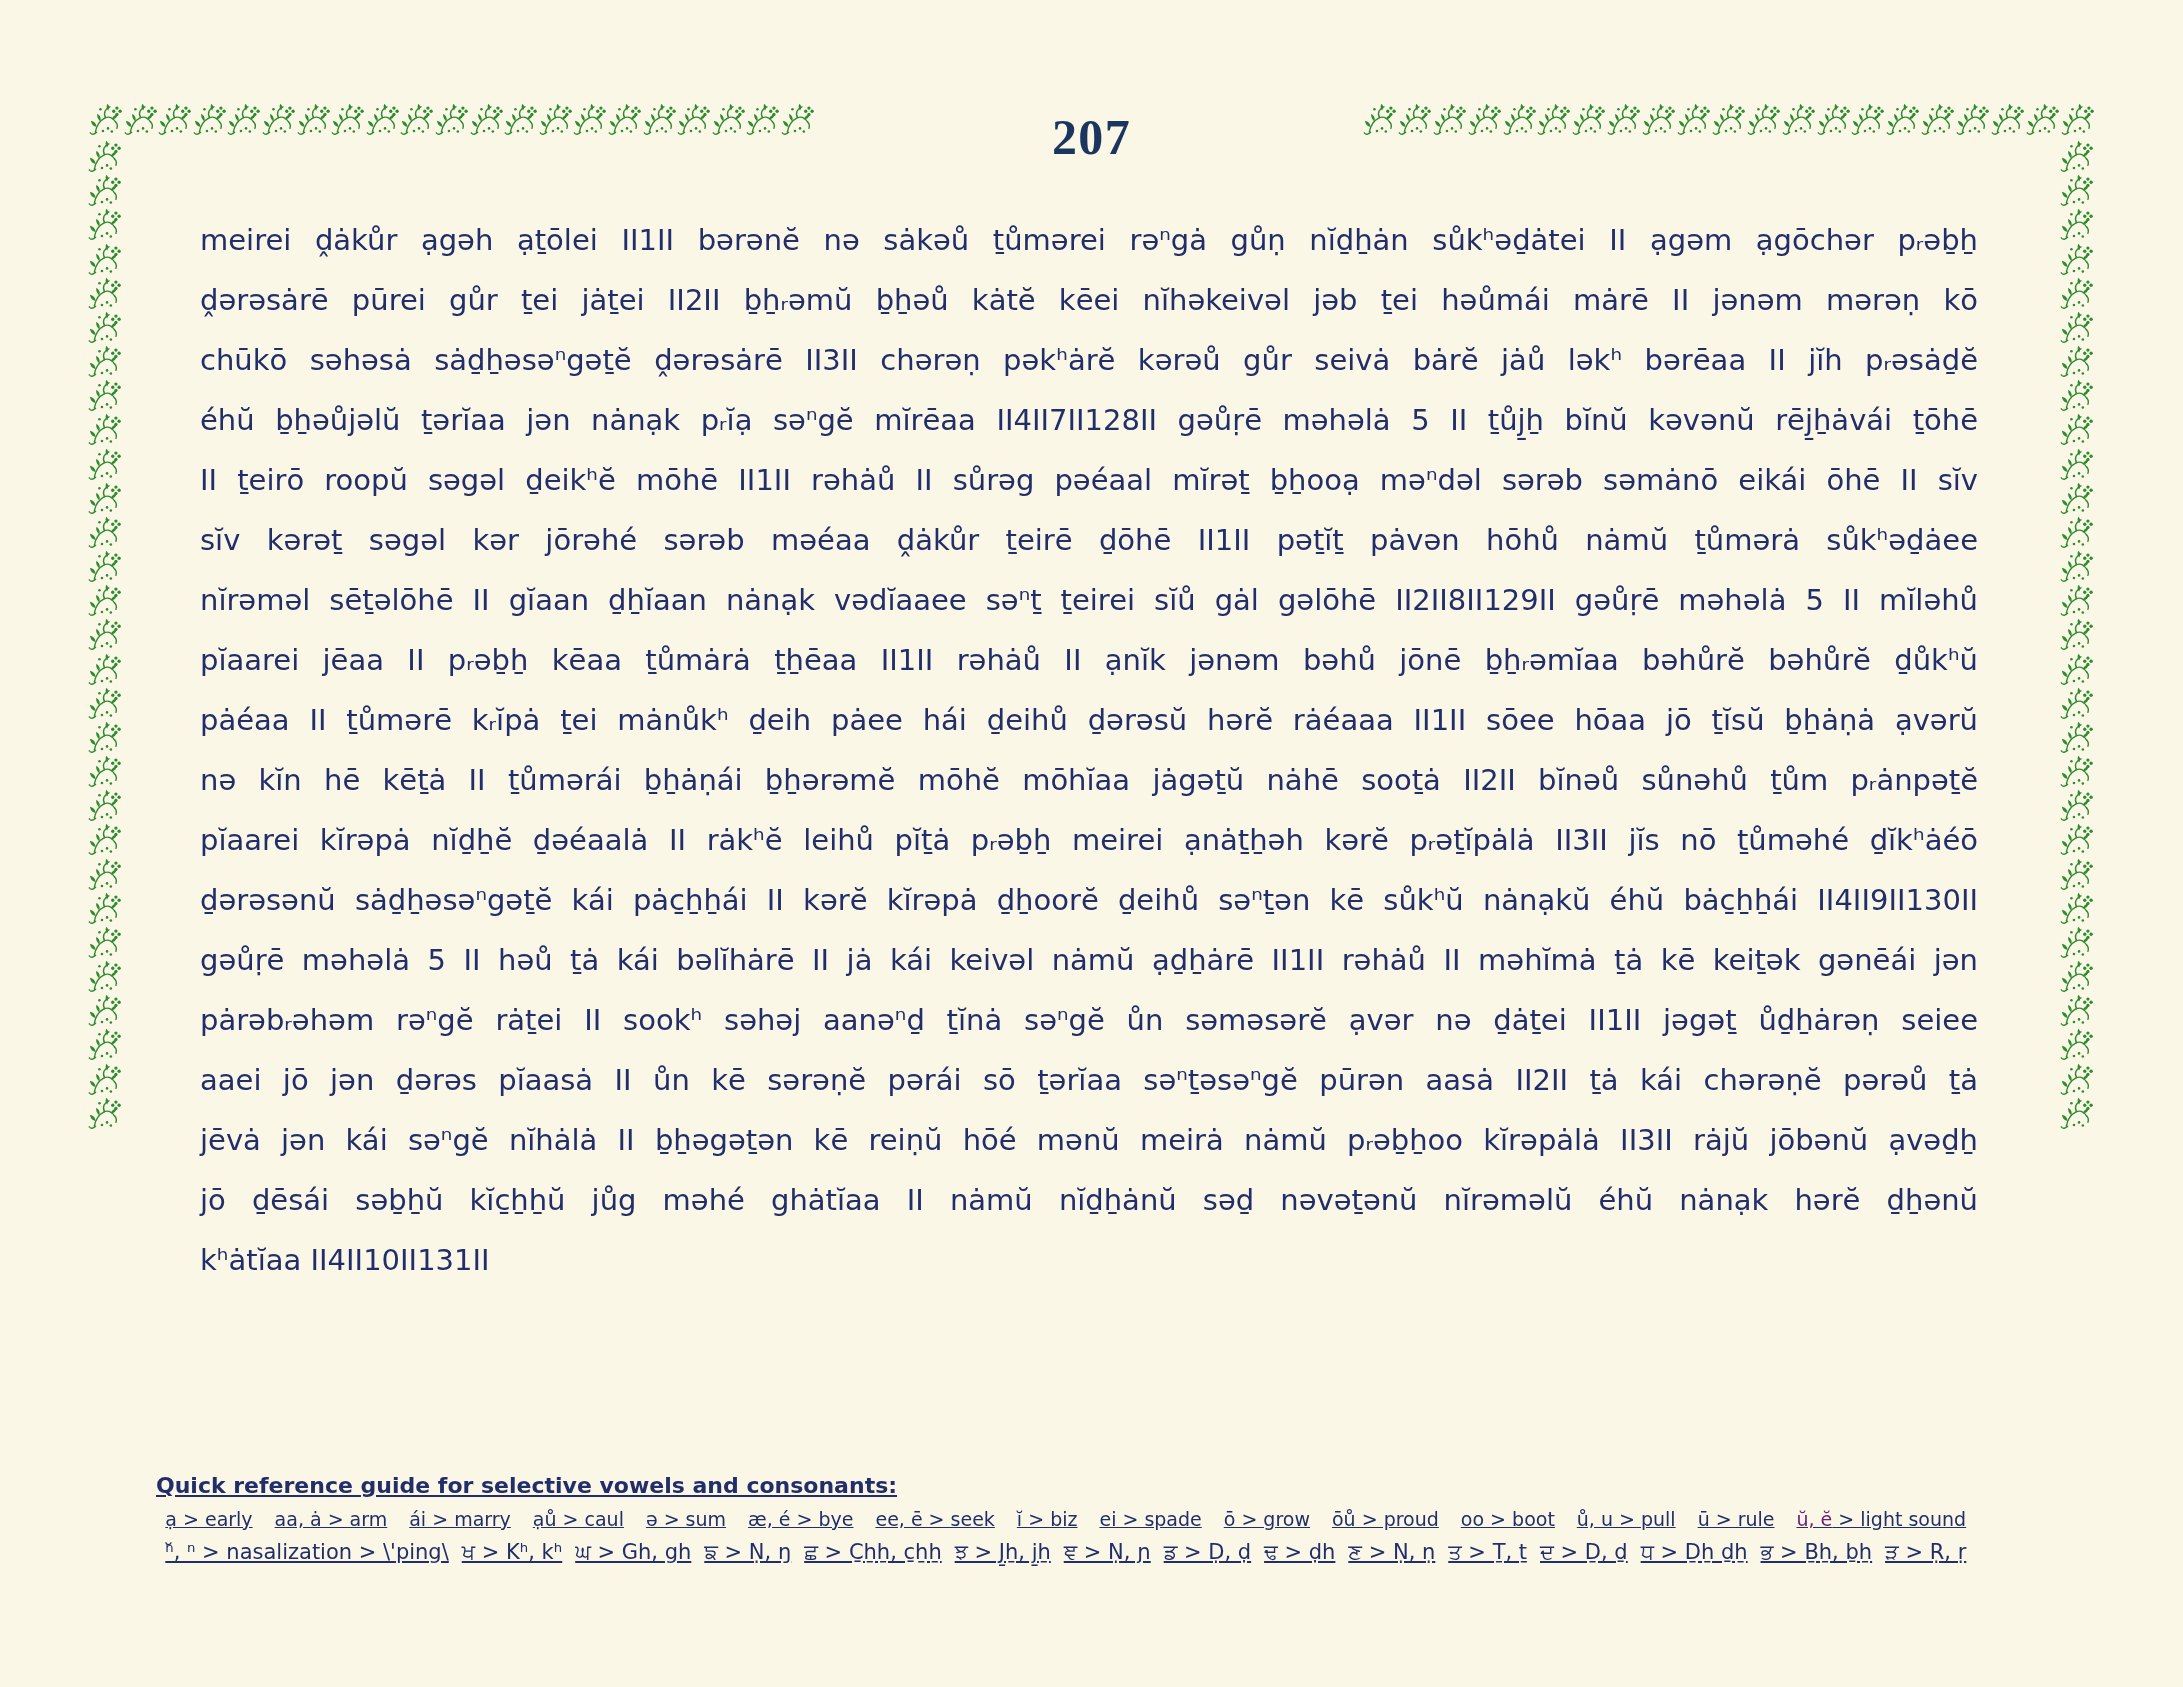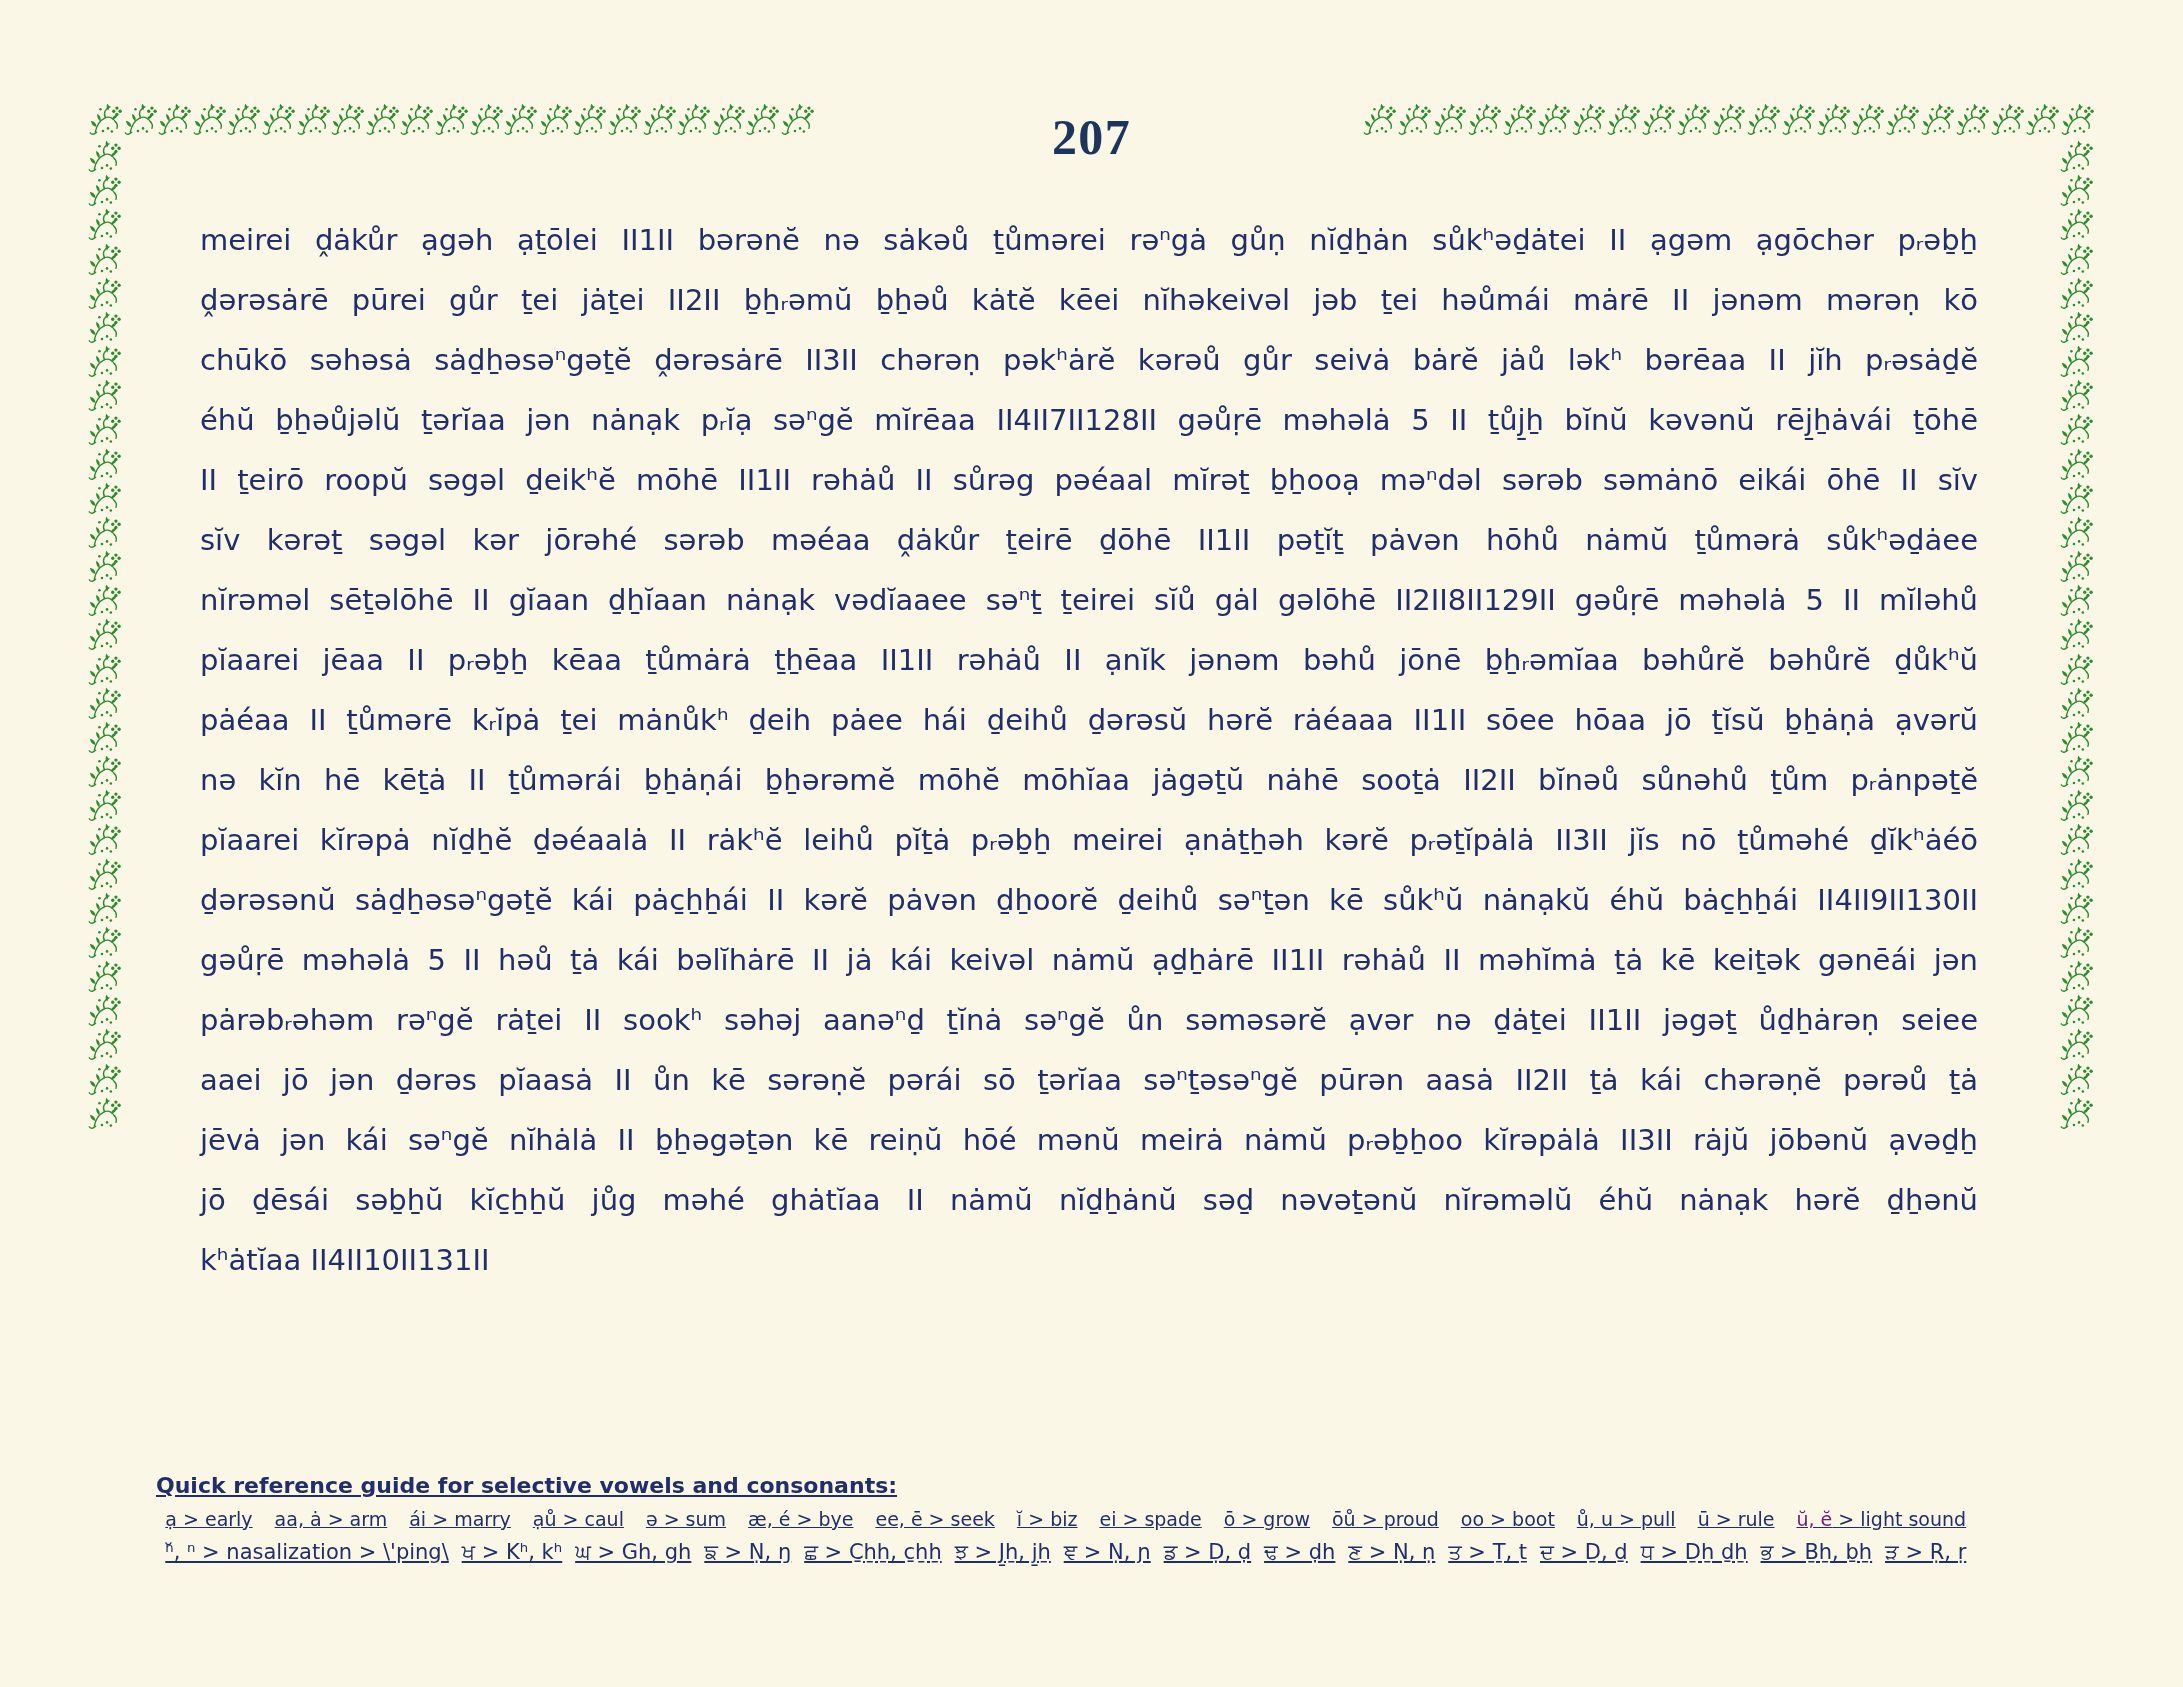--- a/index.html
+++ b/index.html
@@ -391,21 +391,21 @@
     <div class="bodyline">ḓərəsȧrē pūrei gůr ṯei jȧṯei II2II ḇẖᵣəmŭ ḇẖəů kȧtĕ kēei nĭhəkeivəl jəb ṯei həůmái mȧrē II jənəm mərəṇ kō</div>
     <div class="bodyline">chūkō səhəsȧ sȧḏẖəsəⁿgəṯĕ ḓərəsȧrē II3II chərəṇ pəkʰȧrĕ kərəů gůr seivȧ bȧrĕ jȧů ləkʰ bərēaa II jĭh pᵣəsȧḏĕ</div>
     <div class="bodyline">éhŭ ḇẖəůjəlŭ ṯərĭaa jən nȧnạk pᵣĭạ səⁿgĕ mĭrēaa II4II7II128II gəůṛē məhəlȧ 5 II ṯůj̱ẖ bĭnŭ kəvənŭ rēj̱ẖȧvái ṯōhē</div>
     <div class="bodyline">II ṯeirō roopŭ səgəl ḏeikʰĕ mōhē II1II rəhȧů II sůrəg pəéaal mĭrəṯ ḇẖooạ məⁿdəl sərəb səmȧnō eikái ōhē II sĭv</div>
     <div class="bodyline">sĭv kərəṯ səgəl kər jōrəhé sərəb məéaa ḓȧkůr ṯeirē ḏōhē II1II pəṯĭṯ pȧvən hōhů nȧmŭ ṯůmərȧ sůkʰəḏȧee</div>
     <div class="bodyline">nĭrəməl sēṯəlōhē II gĭaan ḏẖĭaan nȧnạk vədĭaaee səⁿṯ ṯeirei sĭů gȧl gəlōhē II2II8II129II gəůṛē məhəlȧ 5 II mĭləhů</div>
     <div class="bodyline">pĭaarei jēaa II pᵣəḇẖ kēaa ṯůmȧrȧ ṯẖēaa II1II rəhȧů II ạnĭk jənəm bəhů jōnē ḇẖᵣəmĭaa bəhůrĕ bəhůrĕ ḏůkʰŭ</div>
     <div class="bodyline">pȧéaa II ṯůmərē kᵣĭpȧ ṯei mȧnůkʰ ḏeih pȧee hái ḏeihů ḏərəsŭ hərĕ rȧéaaa II1II sōee hōaa jō ṯĭsŭ ḇẖȧṇȧ ạvərŭ</div>
     <div class="bodyline">nə kĭn hē kēṯȧ II ṯůmərái ḇẖȧṇái ḇẖərəmĕ mōhĕ mōhĭaa jȧgəṯŭ nȧhē sooṯȧ II2II bĭnəů sůnəhů ṯům pᵣȧnpəṯĕ</div>
     <div class="bodyline">pĭaarei kĭrəpȧ nĭḏẖĕ ḏəéaalȧ II rȧkʰĕ leihů pĭṯȧ pᵣəḇẖ meirei ạnȧṯẖəh kərĕ pᵣəṯĭpȧlȧ II3II jĭs nō ṯůməhé ḏĭkʰȧéō</div>
-    <div class="bodyline">ḏərəsənŭ sȧḏẖəsəⁿgəṯĕ kái pȧc̱ẖẖái II kərĕ pȧvən ḏẖoorĕ ḏeihů səⁿṯən kē sůkʰŭ nȧnạkŭ éhŭ bȧc̱ẖẖái II4II9II130II</div>
+    <div class="bodyline">ḏərəsənŭ sȧḏẖəsəⁿgəṯĕ kái pȧc̱ẖẖái II kərĕ kĭrəpȧ ḏẖoorĕ ḏeihů səⁿṯən kē sůkʰŭ nȧnạkŭ éhŭ bȧc̱ẖẖái II4II9II130II</div>
     <div class="bodyline">gəůṛē məhəlȧ 5 II həů ṯȧ kái bəlĭhȧrē II jȧ kái keivəl nȧmŭ ạḏẖȧrē II1II rəhȧů II məhĭmȧ ṯȧ kē keiṯək gənēái jən</div>
     <div class="bodyline">pȧrəbᵣəhəm rəⁿgĕ rȧṯei II sookʰ səhəj aanəⁿḏ ṯĭnȧ səⁿgĕ ůn səməsərĕ ạvər nə ḏȧṯei II1II jəgəṯ ůḏẖȧrəṇ seiee</div>
     <div class="bodyline">aaei jō jən ḏərəs pĭaasȧ II ůn kē sərəṇĕ pərái sō ṯərĭaa səⁿṯəsəⁿgĕ pūrən aasȧ II2II ṯȧ kái chərəṇĕ pərəů ṯȧ</div>
     <div class="bodyline">jēvȧ jən kái səⁿgĕ nĭhȧlȧ II ḇẖəgəṯən kē reiṇŭ hōé mənŭ meirȧ nȧmŭ pᵣəḇẖoo kĭrəpȧlȧ II3II rȧjŭ jōbənŭ ạvəḏẖ</div>
     <div class="bodyline">jō ḏēsái səḇẖŭ kĭc̱ẖẖŭ jůg məhé ghȧtĭaa II nȧmŭ nĭḏẖȧnŭ səḏ nəvəṯənŭ nĭrəməlŭ éhŭ nȧnạk hərĕ ḏẖənŭ</div>
     <div class="bodyline last">kʰȧtĭaa II4II10II131II</div>
   </div>
 
 <div class="guide">
   <div class="guide-title">Quick reference guide for selective vowels and consonants:</div>

